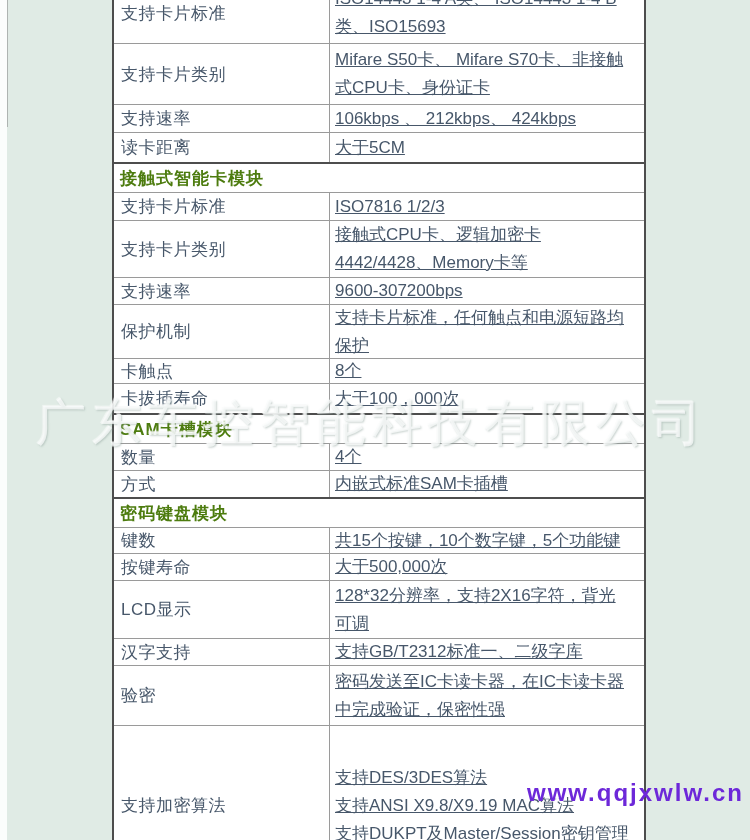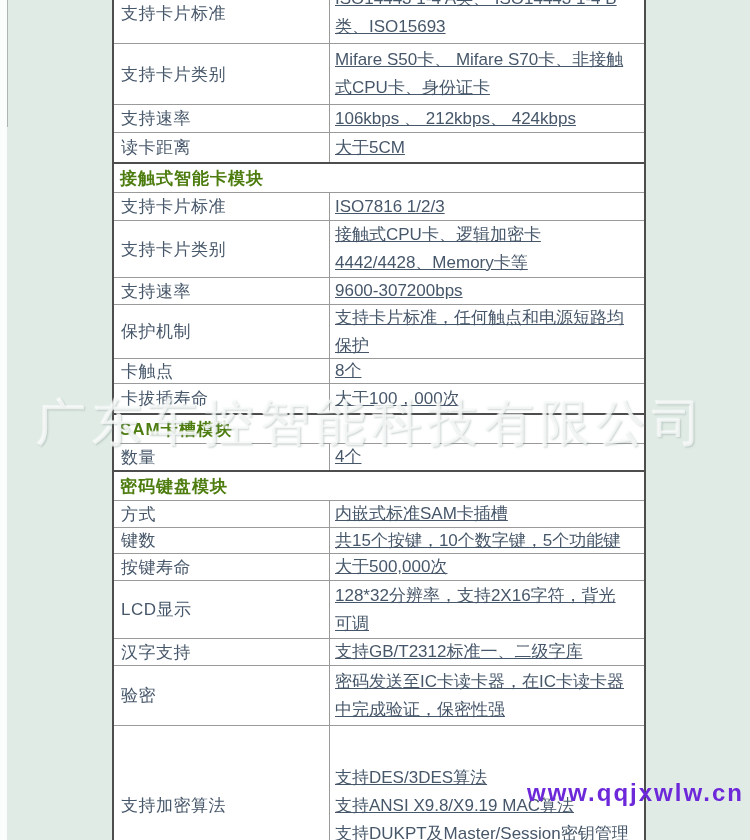--- a/index.html
+++ b/index.html
@@ -144,29 +144,29 @@
       <div class="cell section-label">SAM卡槽模块</div>
     </div>
 
     <div class="row" style="height:27px">
       <div class="cell label">数量</div>
       <div class="cell value">
         <div class="line">4个</div>
       </div>
     </div>
 
+    <div class="row" style="height:27px">
+      <div class="cell label">方式</div>
+      <div class="cell value">
+        <div class="line">内嵌式标准SAM卡插槽</div>
+      </div>
+    </div>
+
     <div class="row section" style="height:30px">
       <div class="cell section-label">密码键盘模块</div>
-    </div>
-
-    <div class="row" style="height:27px">
-      <div class="cell label">方式</div>
-      <div class="cell value">
-        <div class="line">内嵌式标准SAM卡插槽</div>
-      </div>
     </div>
 
     <div class="row" style="height:26px">
       <div class="cell label">键数</div>
       <div class="cell value">
         <div class="line">共15个按键，10个数字键，5个功能键</div>
       </div>
     </div>
 
     <div class="row" style="height:27px">

